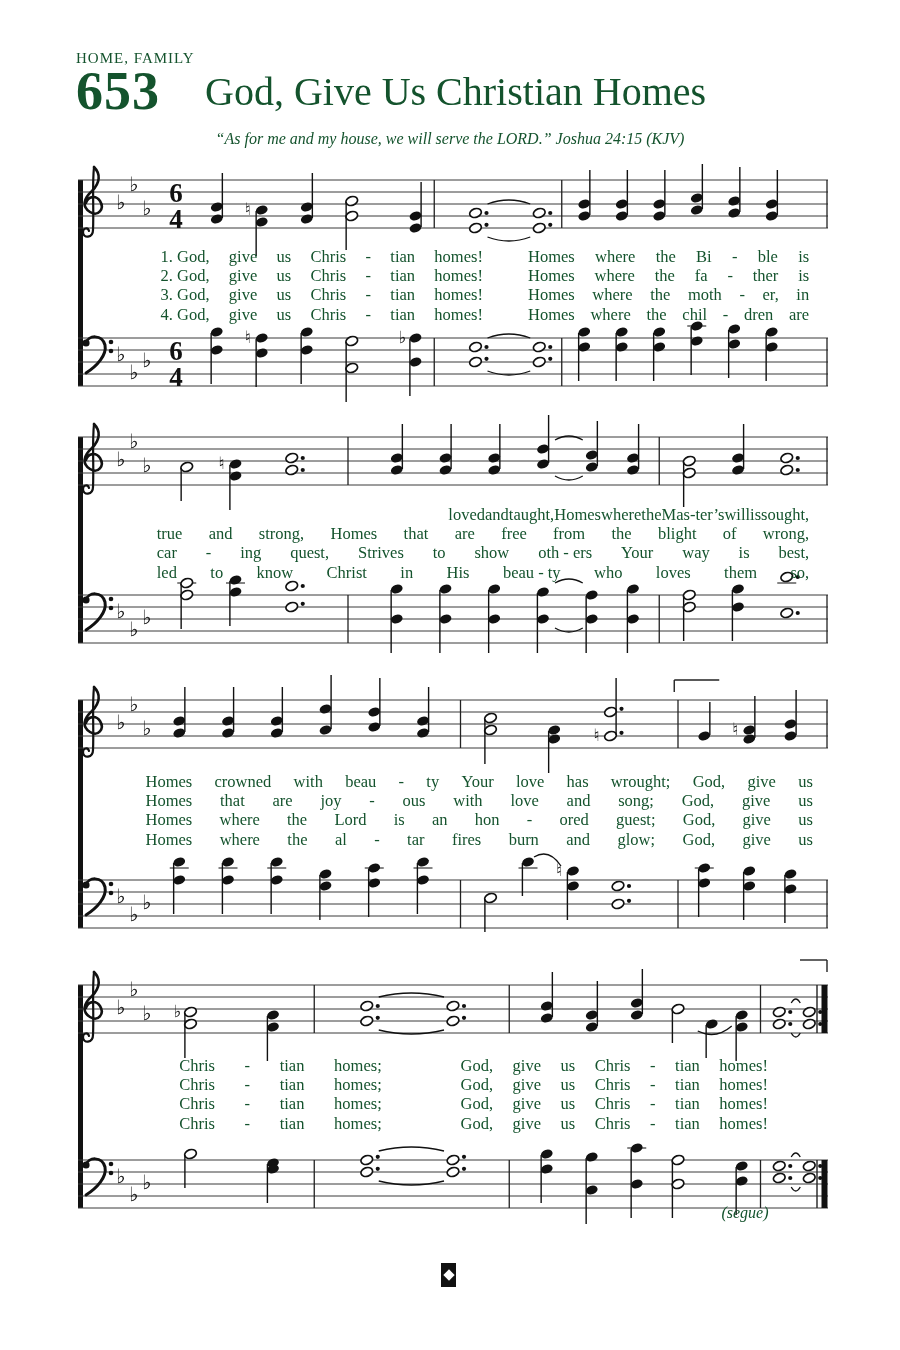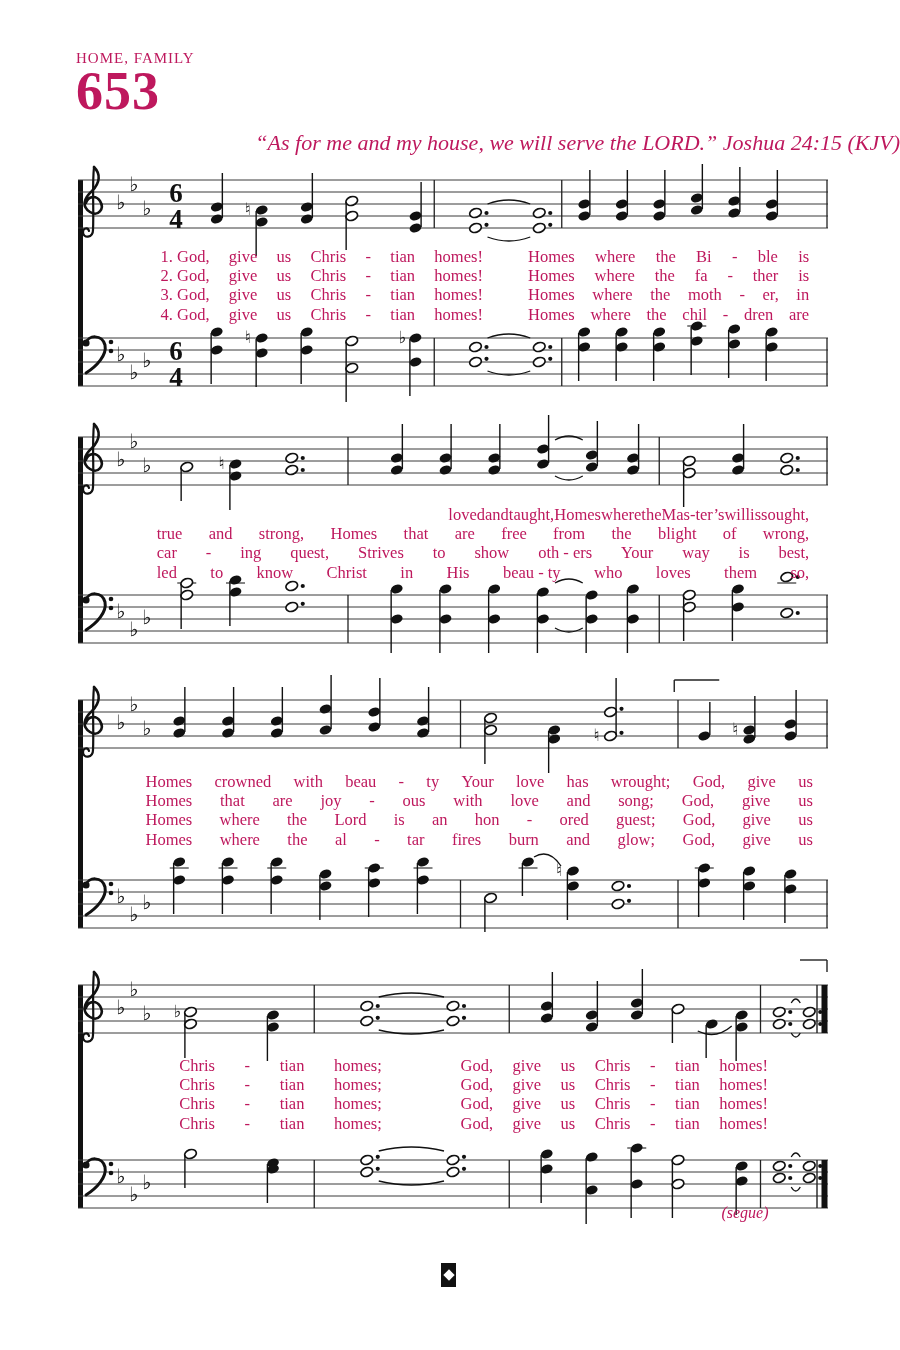--- a/index.html
+++ b/index.html
@@ -1,43 +1,44 @@
 <!DOCTYPE html>
 <html><head>
 <meta charset="utf-8">
 <style>
   * { margin:0; padding:0; box-sizing:border-box; }
   body { background:#888; }
   .page {
     position:relative; width:900px; height:1350px; margin:0 auto;
-    background:#ffffff; color:#be185d; font-family:"Liberation Serif", serif;
+    background:#ffffff; color:#14532d; font-family:"Liberation Serif", serif;
     overflow:hidden;
   }
   .category { position:absolute; left:76px; top:50px; font-size:15px; letter-spacing:1px; }
   .hymn-number { position:absolute; left:76px; top:64px; font-size:54px; font-weight:bold; line-height:1; letter-spacing:1px; }
   .hymn-title { position:absolute; left:205px; top:72px; font-size:40px; line-height:1; }
-  .scripture { position:absolute; left:0; right:0; top:130px; text-align:right; font-style:italic; font-size:22px; }
+  .scripture { position:absolute; left:0; right:0; top:130px; text-align:center; font-style:italic; font-size:16px; }
   #score { position:absolute; left:78px; top:0; width:750px; height:1260px; }
   .staff-svg { position:absolute; left:0; width:750px; height:116px; }
   .sys-connector { position:absolute; background:#111; width:5px; }
   .lyrics-block { position:absolute; width:750px; font-size:16.5px; }
   .lyric-row { position:absolute; display:flex; justify-content:space-between; height:19.2px; white-space:nowrap; }
   .lyric-row span { display:inline-block; }
   .segue { position:absolute; left:690px; top:1204px; width:110px; text-align:center; font-style:italic; font-size:16px; }
   .footer-left { position:absolute; left:76px; top:1262px; font-size:15px; line-height:19px; }
   .footer-right { position:absolute; right:72px; top:1262px; font-size:15px; line-height:19px; text-align:right; }
   .ornament { position:absolute; left:441px; top:1263px; width:15px; height:24px; background:#111; }
   .ornament .diamond { position:absolute; left:3.5px; top:8px; width:8px; height:8px; background:#fff; transform:rotate(45deg); }
 </style>
 </head>
 <body>
 
 <div class="page">
   <div class="category">HOME, FAMILY</div>
   <div class="hymn-number">653</div>
+  <div class="hymn-title">God, Give Us Christian Homes</div>
   <div class="scripture">“As for me and my house, we will serve the LORD.” Joshua 24:15 (KJV)</div>
 
   <div id="score">
       <div class="sys-connector" style="top: 180px; height: 206px;"></div>
       <svg class="staff-svg" viewBox="0 0 750 116" style="top: 146px;">
         <line x1="0" y1="34" x2="750" y2="34" stroke="#3a3a3a" stroke-width="1"></line>
         <line x1="0" y1="46" x2="750" y2="46" stroke="#3a3a3a" stroke-width="1"></line>
         <line x1="0" y1="58" x2="750" y2="58" stroke="#3a3a3a" stroke-width="1"></line>
         <line x1="0" y1="70" x2="750" y2="70" stroke="#3a3a3a" stroke-width="1"></line>
         <line x1="0" y1="82" x2="750" y2="82" stroke="#3a3a3a" stroke-width="1"></line>

